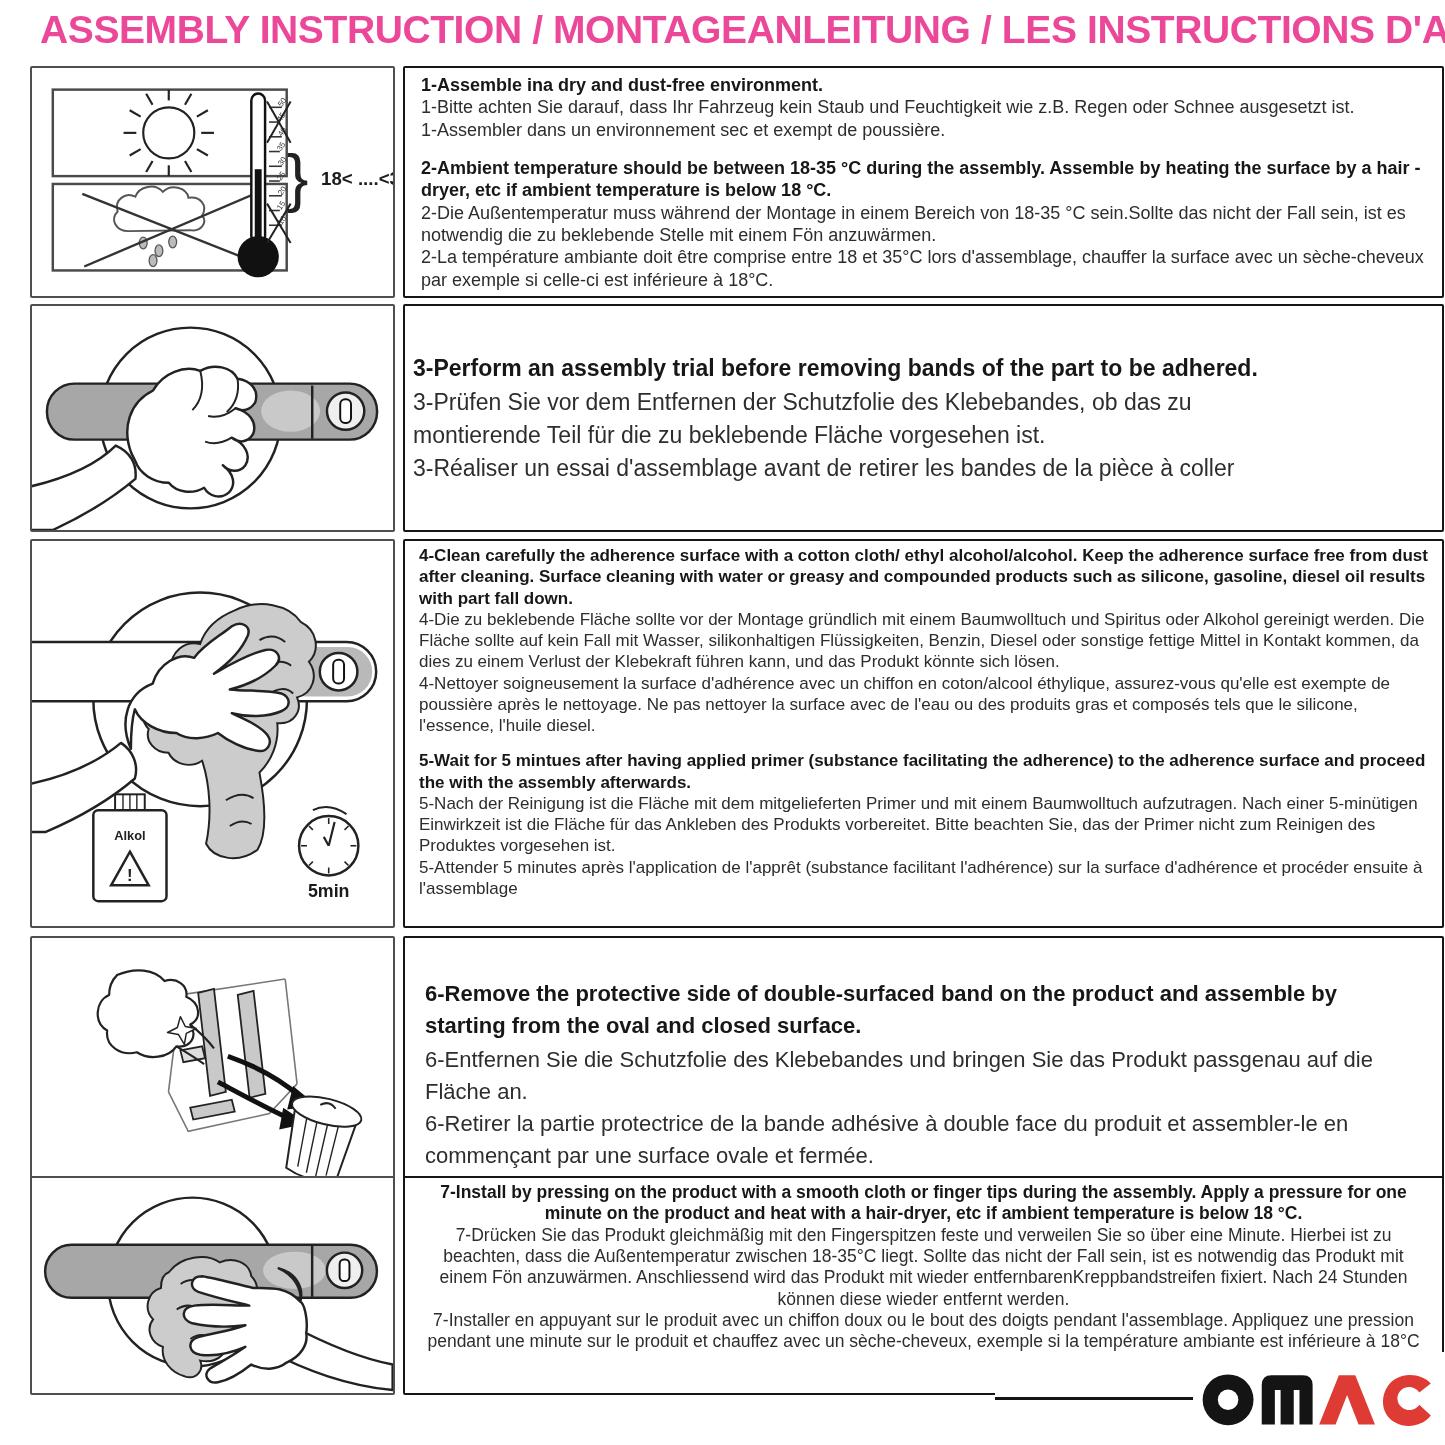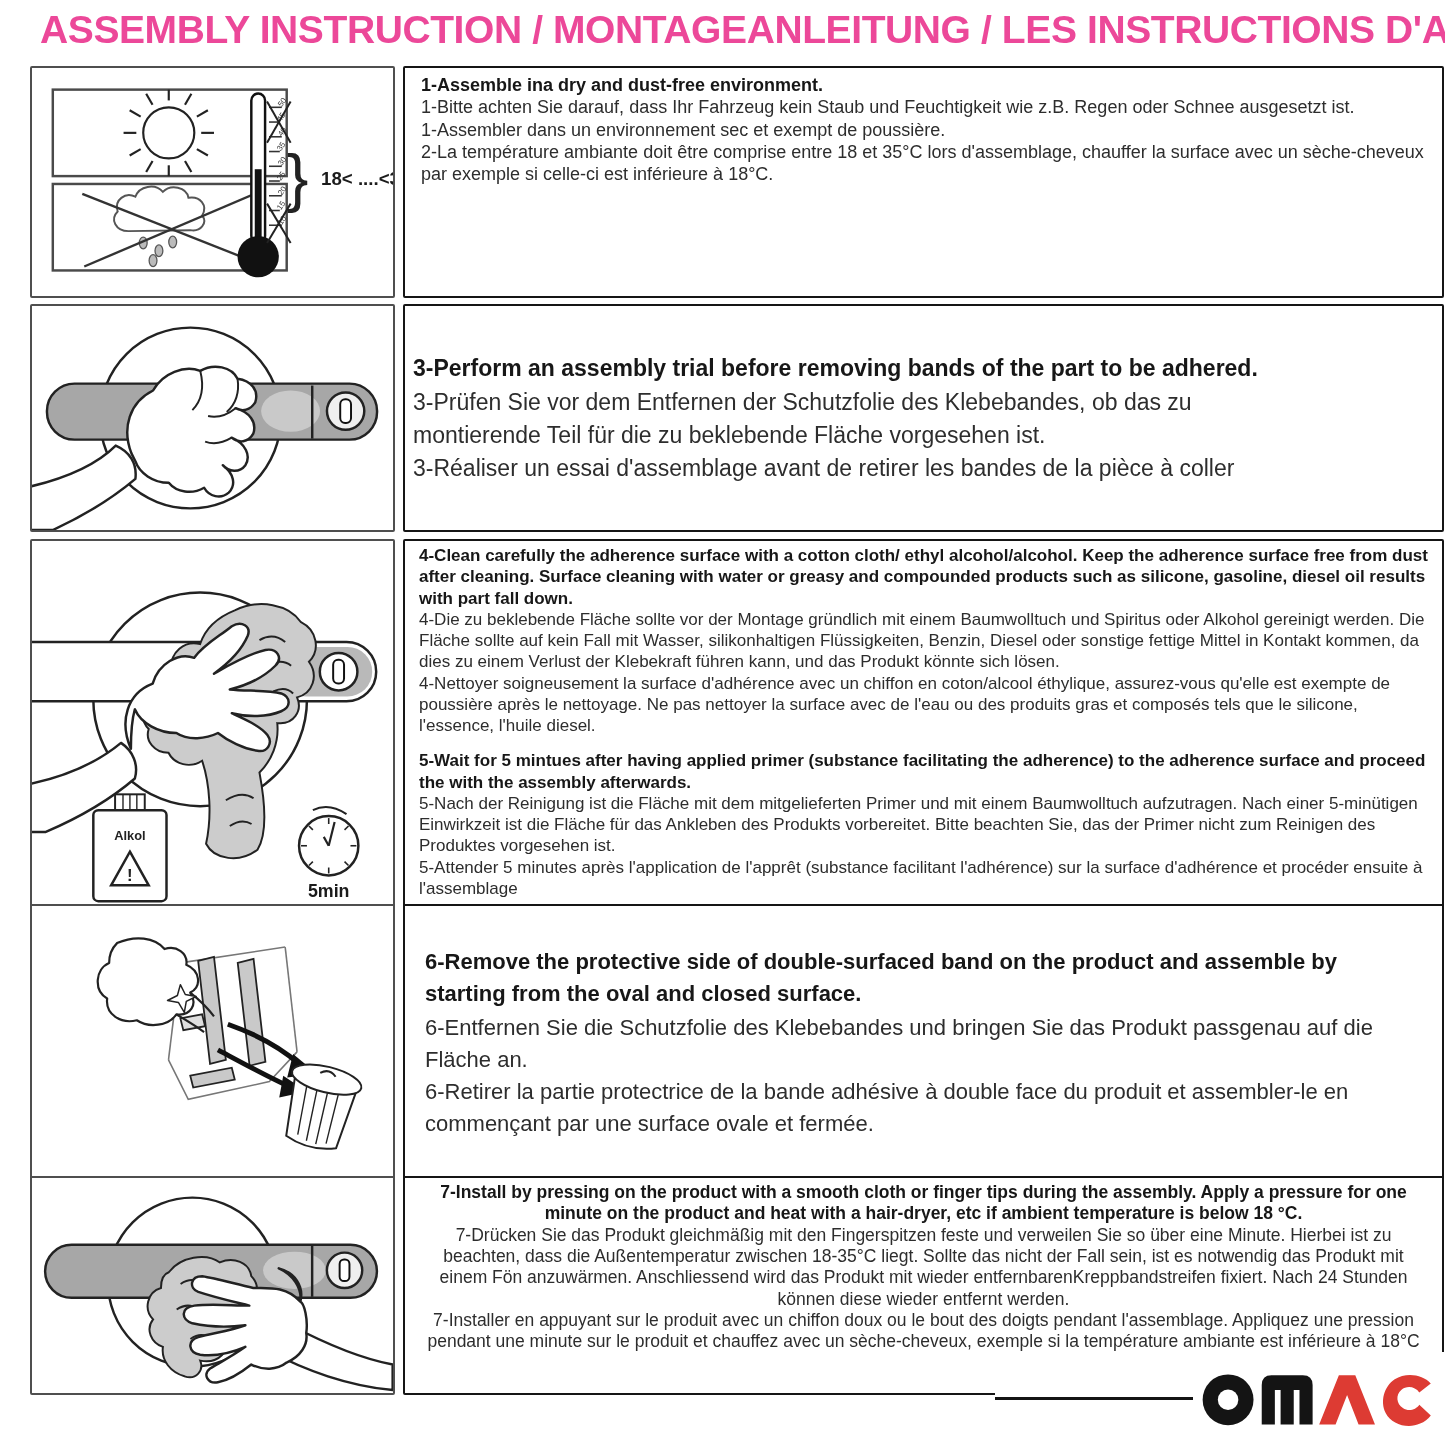--- a/index.html
+++ b/index.html
@@ -9,21 +9,21 @@
          color:#ec4899;letter-spacing:-0.4px;white-space:nowrap;}
   .imgbox{position:absolute;left:30px;width:365px;border:2.5px solid #4f4f4f;
           border-radius:2px;background:#fff;box-sizing:border-box;overflow:hidden;}
   .txtbox{position:absolute;left:403px;width:1041px;border:2.5px solid #151515;
           border-radius:2px;background:#fff;box-sizing:border-box;color:#2d2d2d;
           overflow:hidden;}
   .r1{top:66px;height:232px;}  .t1{padding:6px 16px;font-size:18px;line-height:1.24;}
   .r2{top:304px;height:228px;} .t2{padding:6px 8px;font-size:23px;line-height:1.42;
        display:flex;flex-direction:column;justify-content:center;}
   .r3{top:539px;height:389px;} .t3{padding:4px 14px;font-size:17px;line-height:1.25;}
-  .r4{top:904px;height:278px;} .t4{padding:6px 20px;font-size:22px;line-height:1.45;
+  .r4{top:936px;height:278px;} .t4{padding:6px 20px;font-size:22px;line-height:1.45;
        display:flex;flex-direction:column;justify-content:center;}
   .r5{top:1176px;height:219px;}.t5{padding:4px 14px;font-size:17.5px;line-height:1.22;text-align:center;}
   .p{margin:0;}
   .p.b{font-weight:bold;color:#171717;}
   .g1{margin-top:16px;} .g3{margin-top:14px;}
   .t2 .p.b{margin-bottom:2px;} .t4 .p.b{margin-bottom:2px;}
   .w2{max-width:880px;} .w4{max-width:980px;}
   svg{display:block;}
   .brand{position:absolute;left:995px;top:1352px;width:450px;height:93px;background:#fff;
          display:flex;align-items:center;z-index:5;}
@@ -101,20 +101,22 @@
       </g>
       <text x="258" y="134" font-size="66" fill="#222">}</text>
       <text x="293" y="119" font-size="19" font-weight="bold" fill="#1b1b1b">18&lt; ....&lt;35 C</text>
     </g>
   </svg>
 </div>
 <div class="txtbox t1 r1">
   <p class="p b">1-Assemble ina dry and dust-free environment.</p>
   <p class="p">1-Bitte achten Sie darauf, dass Ihr Fahrzeug kein Staub und Feuchtigkeit wie z.B. Regen oder Schnee ausgesetzt ist.</p>
   <p class="p">1-Assembler dans un environnement sec et exempt de poussière.</p>
+  <p class="p b g1">2-Ambient temperature should be between 18-35 °C  during the assembly. Assemble by heating the surface by a hair -dryer, etc if ambient temperature is below 18 °C.</p>
+  <p class="p">2-Die Außentemperatur muss während der Montage in einem Bereich von 18-35 °C  sein.Sollte das nicht der Fall sein, ist es notwendig die zu beklebende Stelle mit einem Fön anzuwärmen.</p>
   <p class="p">2-La température ambiante doit être comprise entre 18 et 35°C lors d'assemblage, chauffer la surface avec un sèche-cheveux par exemple si celle-ci est inférieure à 18°C.</p>
 </div>
 
 <div class="imgbox r2">
   <svg viewBox="0 0 365 228" width="100%" height="100%">
     <circle cx="160" cy="114" r="92" fill="#fff" stroke="#222" stroke-width="2.5"></circle>
     <g>
       <rect x="14" y="79" width="336" height="57" rx="28" fill="#a7a7a7" stroke="#222" stroke-width="2.5"></rect>
       <ellipse cx="262" cy="107" rx="30" ry="21" fill="#c9c9c9"></ellipse>
       <line x1="284" y1="81" x2="284" y2="135" stroke="#222" stroke-width="2.5"></line>

